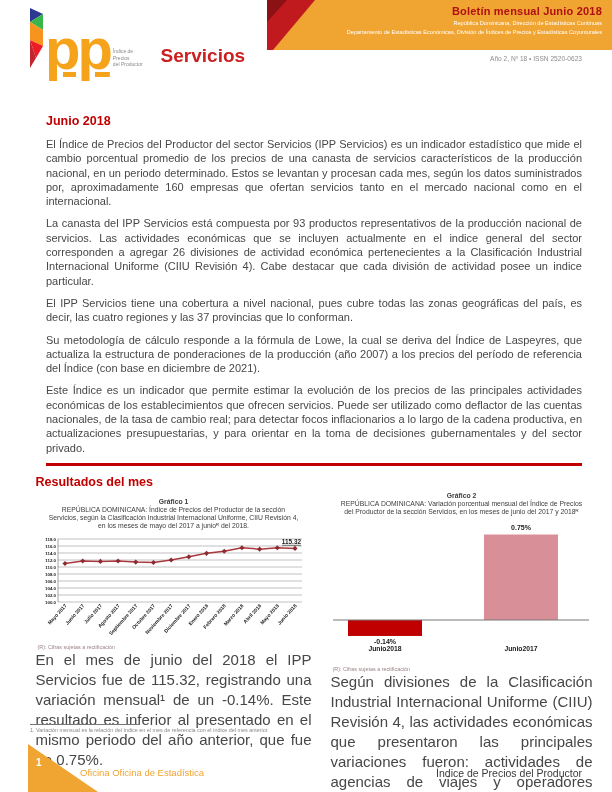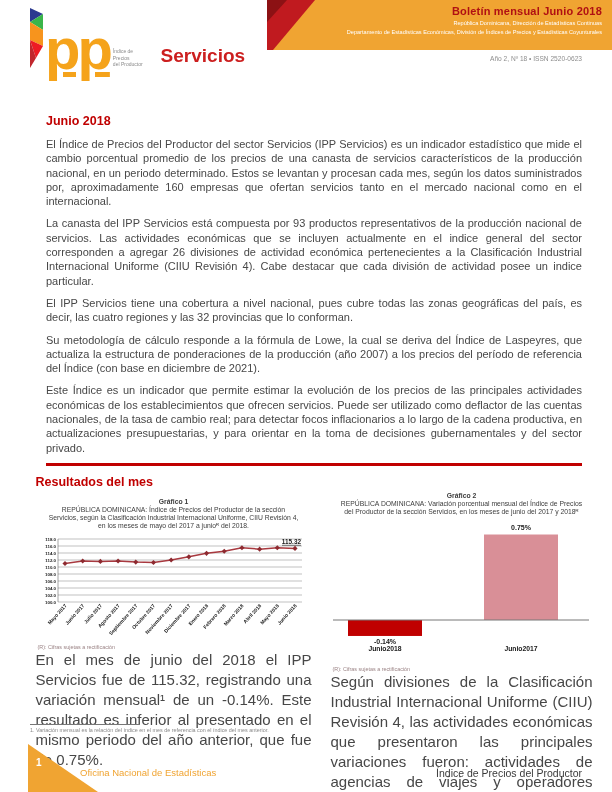--- a/index.html
+++ b/index.html
@@ -77,21 +77,21 @@
 del Productor</div>
     <div class="logo-section">Servicios</div>
   </div>
 
   <div class="content">
 
     <div class="intro">
       <div class="h-red">Junio 2018</div>
       <p>El Índice de Precios del Productor del sector Servicios (IPP Servicios) es un indicador estadístico que mide el cambio porcentual promedio de los precios de una canasta de servicios característicos de la producción nacional, en un periodo determinado. Estos se levantan y procesan cada mes, según los datos suministrados por, aproximadamente 160 empresas que ofertan servicios tanto en el mercado nacional como en el internacional.</p>
       <p>La canasta del IPP Servicios está compuesta por 93 productos representativos de la producción nacional de servicios. Las actividades económicas que se incluyen actualmente en el indice general del sector corresponden a agregar 26 divisiones de actividad económica pertenecientes a la Clasificación Industrial Internacional Uniforme (CIIU Revisión 4). Cabe destacar que cada división de actividad posee un indice particular.</p>
-      <p>El IPP Servicios tiene una cobertura a nivel nacional, pues cubre todas las zonas geográficas del país, es decir, las cuatro regiones y las 32 provincias que lo conforman.</p>
+      <p>El IPP Servicios tiene una cobertura a nivel nacional, pues cubre todas las zonas geográficas del país, es decir, las cuatro regiones y las 37 provincias que lo conforman.</p>
       <p>Su metodología de cálculo responde a la fórmula de Lowe, la cual se deriva del Índice de Laspeyres, que actualiza la estructura de ponderaciones de la producción (año 2007) a los precios del período de referencia del Índice (con base en diciembre de 2021).</p>
       <p>Este Índice es un indicador que permite estimar la evolución de los precios de las principales actividades económicas de los establecimientos que ofrecen servicios. Puede ser utilizado como deflactor de las cuentas nacionales, de la tasa de cambio real; para detectar focos inflacionarios a lo largo de la cadena productiva, en actualizaciones presupuestarias, y para orientar en la toma de decisiones gubernamentales y del sector privado.</p>
     </div>
 
     <div class="divider"></div>
 
     <div class="columns">
 
       <div class="col-left">
         <div class="h-red">Resultados del mes</div>
@@ -178,16 +178,16 @@
 
   <div class="footnote">
     <div class="footnote-rule"></div>
     <div class="footnote-text">1. Variación mensual es la relación del índice en el mes de referencia con el índice del mes anterior.</div>
   </div>
 
   <svg class="footer-tri" width="70" height="48" viewBox="0 0 70 48">
     <polygon points="0,0 70,48 0,48" fill="#f0a432"></polygon>
   </svg>
   <div class="page-num">1</div>
-  <div class="footer-left">Oficina Nacional de Estadísticas</div>
+  <div class="footer-left">Oficina Oficina de Estadística</div>
   <div class="footer-right">Índice de Precios del Productor</div>
 
 </div>
 
 </body></html>

